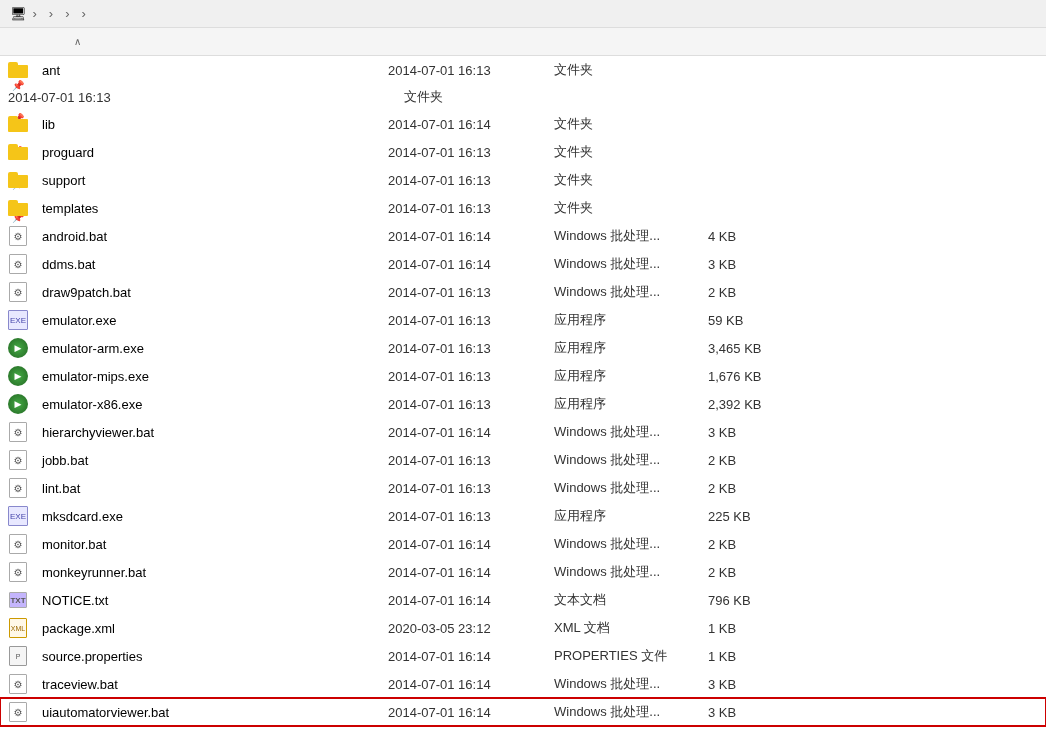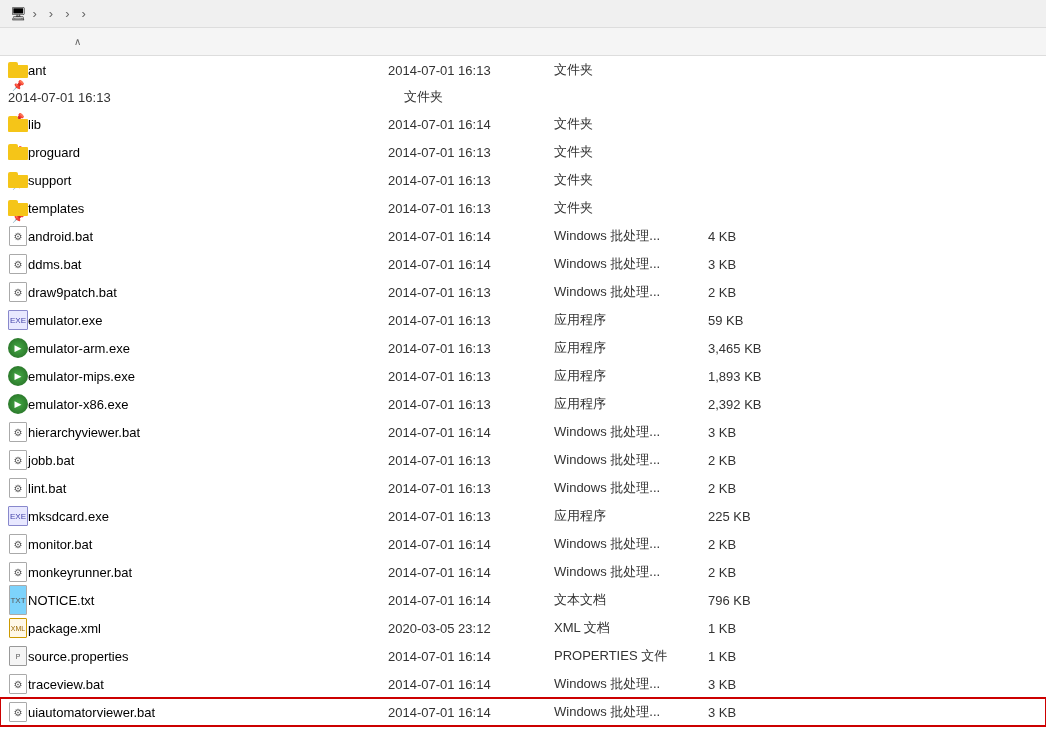--- a/index.html
+++ b/index.html
@@ -67,21 +67,21 @@
       align-items: center;
     }
     .file-row.selected {
       background: #fff;
       outline: 2px solid #cc0000;
       outline-offset: -1px;
     }
     .file-name-cell {
       display: flex;
       align-items: center;
-      gap: 0;
+      gap: 14px;
       padding: 2px 8px 2px 8px;
     }
     .file-icon {
       width: 20px;
       height: 20px;
       display: flex;
       align-items: center;
       justify-content: center;
       flex-shrink: 0;
     }
@@ -159,29 +159,30 @@
       border-radius: 1px;
       display: flex;
       align-items: center;
       justify-content: center;
       font-size: 8px;
       color: #4444aa;
     }
 
     .txt-icon {
       width: 18px;
-      height: 30px;
-      background: #7dd3fc;
+      height: 16px;
+      background: #c4b5fd;
       border: 1px solid #aaa;
       border-radius: 1px;
       display: flex;
       align-items: center;
       justify-content: center;
       font-size: 8px;
       color: #555;
+      font-weight: bold;
     }
 
     .xml-icon {
       width: 18px;
       height: 20px;
       background: #fff8e8;
       border: 1px solid #cc9900;
       border-radius: 1px;
       display: flex;
       align-items: center;
@@ -385,21 +386,21 @@
   </div>
         <div class="file-row">
     <div class="file-name-cell">
       <div class="file-icon">
               <div class="emulator-icon">▶</div>
             </div>
       <span class="file-name-text">emulator-mips.exe</span>
     </div>
     <div class="file-date">2014-07-01 16:13</div>
     <div class="file-type">应用程序</div>
-    <div class="file-size">1,893 KB</div>
+    <div class="file-size">1,676 KB</div>
   </div>
         <div class="file-row">
     <div class="file-name-cell">
       <div class="file-icon">
               <div class="emulator-icon">▶</div>
             </div>
       <span class="file-name-text">emulator-x86.exe</span>
     </div>
     <div class="file-date">2014-07-01 16:13</div>
     <div class="file-type">应用程序</div>

